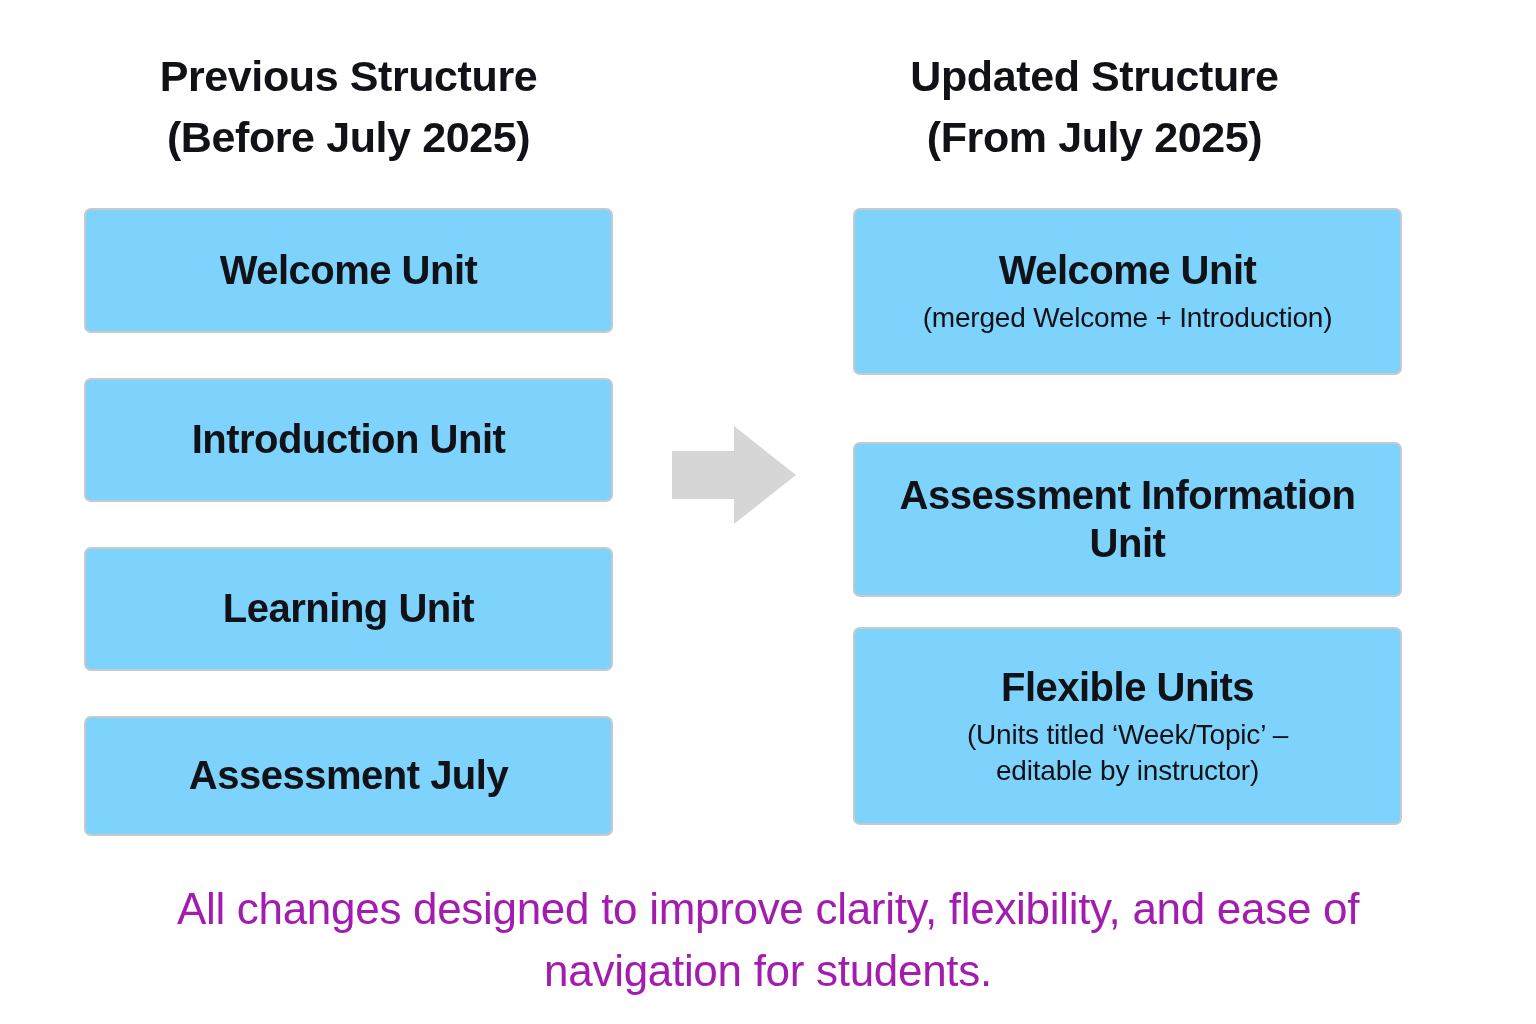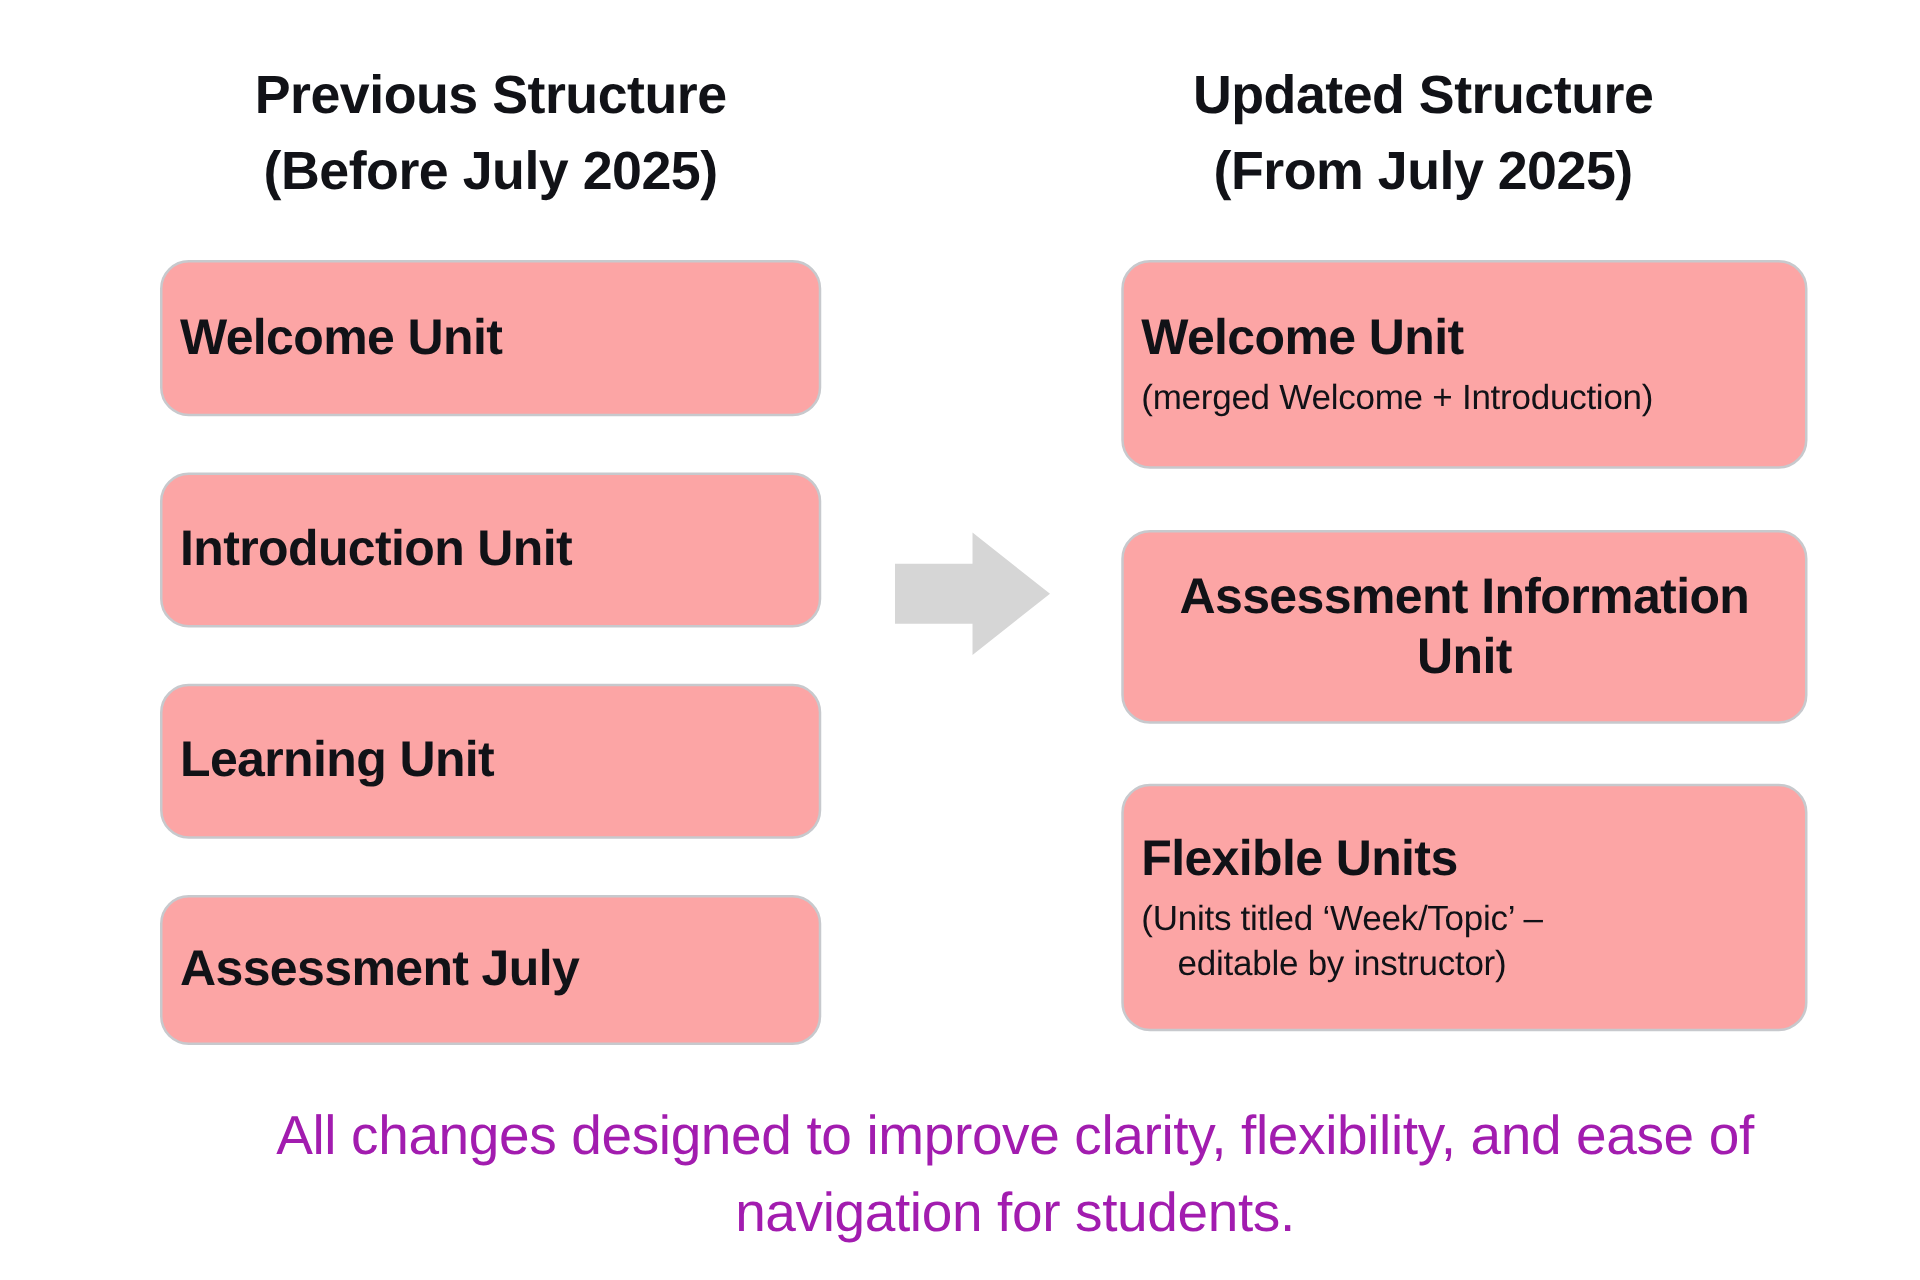--- a/index.html
+++ b/index.html
@@ -15,21 +15,20 @@
     font-family: "Liberation Sans", sans-serif;
     color: #111217;
     -webkit-font-smoothing: antialiased;
   }
 
   #canvas {
     position: relative;
     width: 1332px;
     height: 1024px;
     background: #ffffff;
-    margin-left: 44px;
   }
 
   
   .col-title {
     position: absolute;
     text-align: center;
     font-size: 43px;
     font-weight: 600;
     line-height: 1.42;
     letter-spacing: -0.4px;
@@ -45,26 +44,26 @@
     left: 820px;
     top: 46px;
     width: 549px;
     text-align: center;
   }
 
   
   .unit-box {
     position: absolute;
     box-sizing: border-box;
-    background: #fca5a5;
+    background: #7dd3fc;
     border: 2px solid #c7c9cd;
-    border-radius: 23px;
+    border-radius: 7px;
     display: flex;
     flex-direction: column;
-    align-items: flex-start;
+    align-items: center;
     justify-content: center;
     padding: 4px 14px;
     text-align: center;
   }
   .unit-title {
     font-size: 40px;
     font-weight: 600;
     line-height: 1.18;
     letter-spacing: -0.5px;
     color: #111217;
@@ -82,21 +81,21 @@
   
   .left-box  { left: 84px;  width: 529px; }
   #box-left-0 { top: 208px; height: 125px; }
   #box-left-1 { top: 378px; height: 124px; }
   #box-left-2 { top: 547px; height: 124px; }
   #box-left-3 { top: 716px; height: 120px; }
 
   
   .right-box { left: 853px; width: 549px; }
   #box-right-0 { top: 208px; height: 167px; }
-  #box-right-1 { top: 424px; height: 155px; }
+  #box-right-1 { top: 442px; height: 155px; }
   #box-right-2 { top: 627px; height: 198px; }
 
   
   #arrow {
     position: absolute;
     left: 672px;
     top: 424px;
     width: 124px;
     height: 102px;
   }

